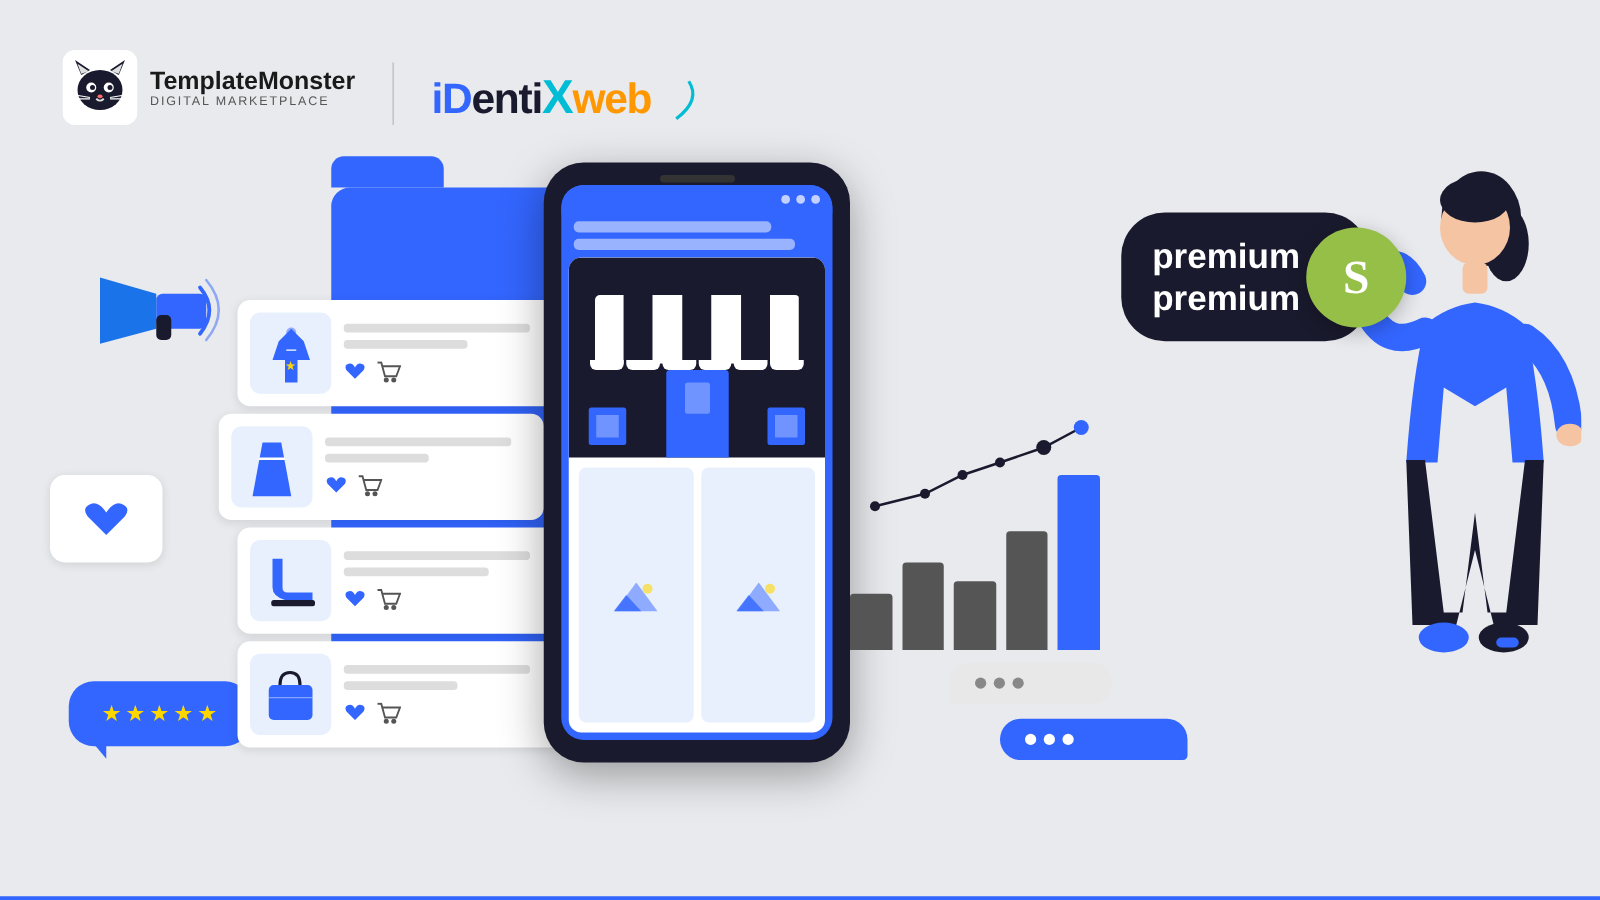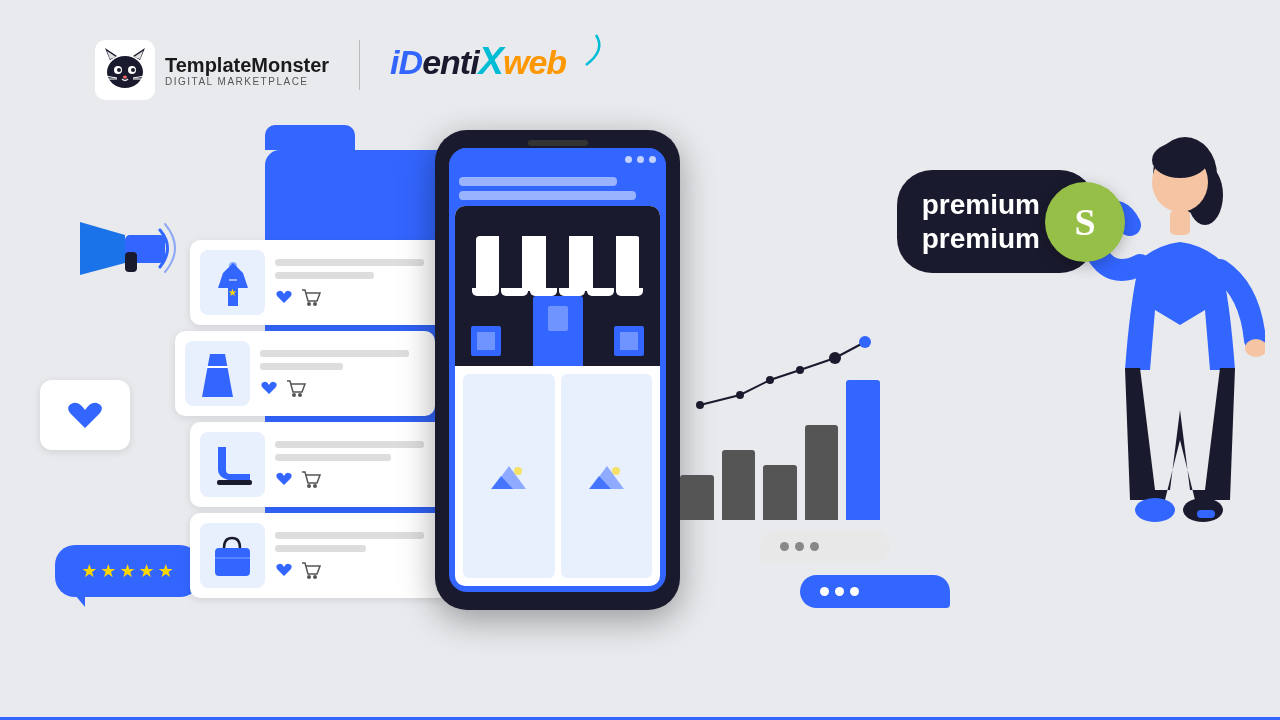--- a/index.html
+++ b/index.html
@@ -11,23 +11,22 @@
       overflow: hidden;
       position: relative;
     }
 
     
     .header {
       position: absolute;
       top: 40px;
       left: 50px;
       display: flex;
-      align-items: flex-start;
+      align-items: flex-end;
       gap: 30px;
-      margin-left: 45px;
     }
 
     .tm-logo {
       display: flex;
       align-items: center;
       gap: 10px;
     }
 
     .tm-icon {
       width: 60px;
@@ -132,21 +131,21 @@
       <line x1="38" y1="38" x2="50" y2="36" stroke="white" stroke-width="1"></line>
       <line x1="38" y1="39" x2="50" y2="39" stroke="white" stroke-width="1"></line>
     </svg>
     <div class="tm-text">
       <span class="tm-name">TemplateMonster</span>
       <span class="tm-sub">DIGITAL MARKETPLACE</span>
     </div>
   </div>
   <div class="divider-logo"></div>
 
-  <div style="font-size:34px; font-weight:bold; font-style:italic; letter-spacing:-1px;">
+  <div style="font-size:34px; font-weight:bold; letter-spacing:-1px;">
     <span style="color:#3366ff;">i</span><span style="color:#3366ff;">D</span><span style="color:#1a1a2e;">enti</span><span style="color:#00bcd4; font-size:38px;">X</span><span style="color:#ff9800;">web</span>
     
   </div>
 
   <svg width="30" height="40" viewBox="0 0 30 40" style="margin-left:-15px; margin-top:-10px;">
     <path d="M5,35 Q25,20 15,5" stroke="#00bcd4" stroke-width="2.5" fill="none"></path>
   </svg>
 </div>
 
 <div class="illustration">

